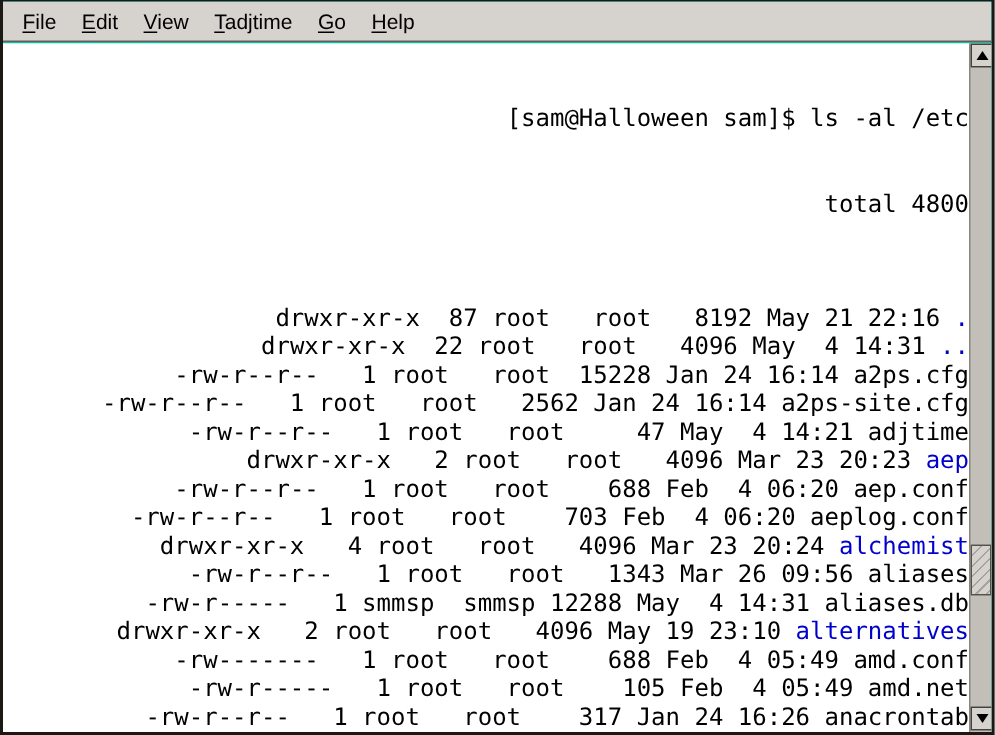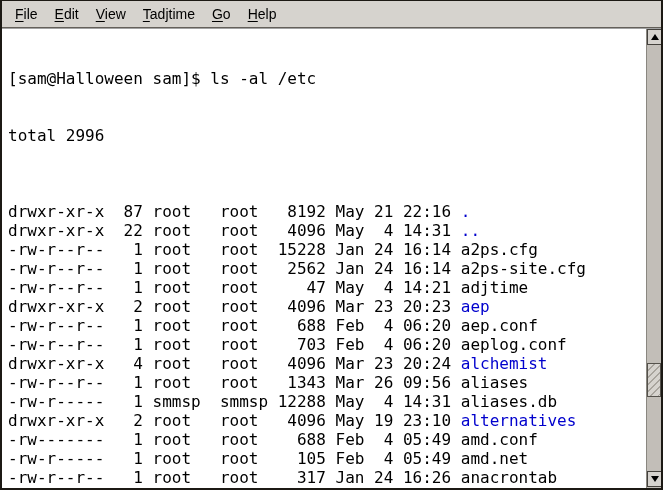--- a/index.html
+++ b/index.html
@@ -2,21 +2,21 @@
 <html><head>
 <meta charset="utf-8">
 <style>
   * { margin:0; padding:0; box-sizing:border-box; }
   html,body { width:663px; height:490px; }
   body { font-family:"Liberation Sans", sans-serif; background:#ffffff; }
 
   .window {
     position:relative; width:663px; height:490px;
     border:2px solid #1c1914; border-top-width:1px;
-    background:#a3a3a3; overflow:hidden;
+    background:#14b8a6; overflow:hidden;
   }
 
   
   .menubar {
     height:27px; background:#d6d3ce;
     border-bottom:1px solid #64605a;
     display:flex; align-items:center;
     padding-left:12px; gap:15px;
     font-size:14px; color:#000;
   }
@@ -24,21 +24,21 @@
   .menu-item .mn { text-decoration:underline; text-underline-offset:2px; }
 
   
   .term-wrap { position:absolute; top:28px; left:0; right:0; bottom:0; background:#fff; }
   .terminal {
     position:absolute; top:0; left:0; right:15px; bottom:0;
     background:#ffffff; color:#000;
     font-family:"DejaVu Sans Mono","Liberation Mono",monospace;
     font-size:16px; line-height:19px;
     padding:2px 0 0 6px;
-    white-space:pre; overflow:hidden;
+    white-space:pre; overflow:hidden;text-align:right;
   }
   .trow { height:19px; white-space:pre; }
 
   
   .scrollbar {
     position:absolute; top:0; right:0; bottom:0; width:15px;
     background:#c2beb8; border-left:1px solid #8a8780;
   }
   .sb-btn {
     position:absolute; left:0; width:15px; height:16px;
@@ -65,21 +65,21 @@
     <span class="menu-item"><span class="mn">E</span><span>dit</span></span>
     <span class="menu-item"><span class="mn">V</span><span>iew</span></span>
     <span class="menu-item"><span class="mn">T</span><span>adjtime</span></span>
     <span class="menu-item"><span class="mn">G</span><span>o</span></span>
     <span class="menu-item"><span class="mn">H</span><span>elp</span></span>
   </div>
 
   <div class="term-wrap">
     <div class="terminal">
       <div class="trow">[sam@Halloween sam]$ ls -al /etc</div>
-      <div class="trow">total 2996</div>
+      <div class="trow">total 4800</div>
       
     <div class="trow"><span>drwxr-xr-x  87 root   root   8192 May 21 22:16 </span><span style="color: rgb(0, 0, 205);">.</span></div><div class="trow"><span>drwxr-xr-x  22 root   root   4096 May  4 14:31 </span><span style="color: rgb(0, 0, 205);">..</span></div><div class="trow"><span>-rw-r--r--   1 root   root  15228 Jan 24 16:14 </span><span style="color: rgb(0, 0, 0);">a2ps.cfg</span></div><div class="trow"><span>-rw-r--r--   1 root   root   2562 Jan 24 16:14 </span><span style="color: rgb(0, 0, 0);">a2ps-site.cfg</span></div><div class="trow"><span>-rw-r--r--   1 root   root     47 May  4 14:21 </span><span style="color: rgb(0, 0, 0);">adjtime</span></div><div class="trow"><span>drwxr-xr-x   2 root   root   4096 Mar 23 20:23 </span><span style="color: rgb(0, 0, 205);">aep</span></div><div class="trow"><span>-rw-r--r--   1 root   root    688 Feb  4 06:20 </span><span style="color: rgb(0, 0, 0);">aep.conf</span></div><div class="trow"><span>-rw-r--r--   1 root   root    703 Feb  4 06:20 </span><span style="color: rgb(0, 0, 0);">aeplog.conf</span></div><div class="trow"><span>drwxr-xr-x   4 root   root   4096 Mar 23 20:24 </span><span style="color: rgb(0, 0, 205);">alchemist</span></div><div class="trow"><span>-rw-r--r--   1 root   root   1343 Mar 26 09:56 </span><span style="color: rgb(0, 0, 0);">aliases</span></div><div class="trow"><span>-rw-r-----   1 smmsp  smmsp 12288 May  4 14:31 </span><span style="color: rgb(0, 0, 0);">aliases.db</span></div><div class="trow"><span>drwxr-xr-x   2 root   root   4096 May 19 23:10 </span><span style="color: rgb(0, 0, 205);">alternatives</span></div><div class="trow"><span>-rw-------   1 root   root    688 Feb  4 05:49 </span><span style="color: rgb(0, 0, 0);">amd.conf</span></div><div class="trow"><span>-rw-r-----   1 root   root    105 Feb  4 05:49 </span><span style="color: rgb(0, 0, 0);">amd.net</span></div><div class="trow"><span>-rw-r--r--   1 root   root    317 Jan 24 16:26 </span><span style="color: rgb(0, 0, 0);">anacrontab</span></div><div class="trow"><span>drwxr-xr-x   3 root   root   4096 Mar 23 20:59 </span><span style="color: rgb(0, 0, 205);">atalk</span></div></div>
 
     <div class="scrollbar">
       <div class="sb-btn up">
           <span class="arrow-up"></span>
         </div>
       <div class="sb-thumb"></div>
       <div class="sb-btn down">
           <span class="arrow-down"></span>

